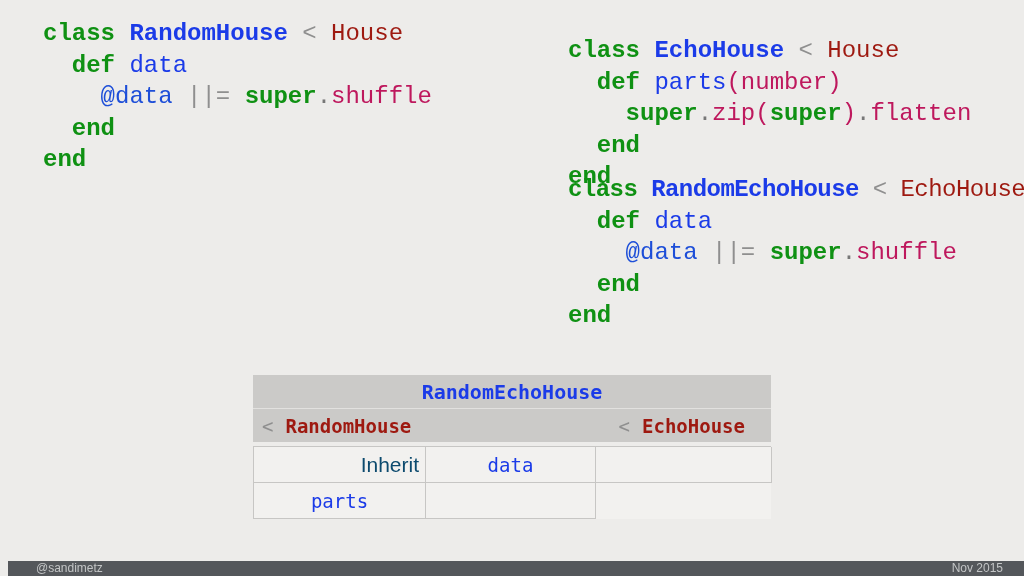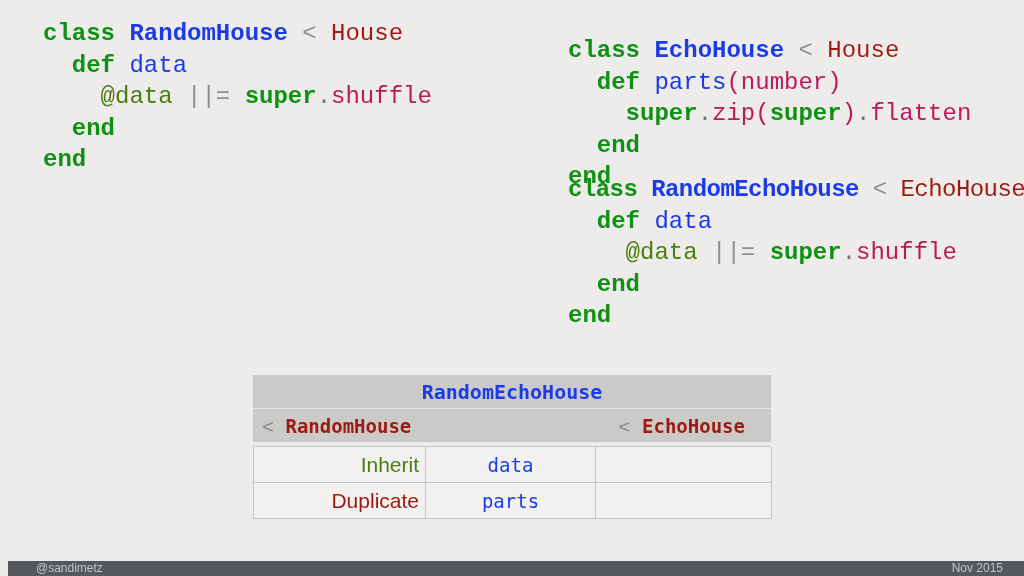--- a/index.html
+++ b/index.html
@@ -21,21 +21,21 @@
   }
   #code-left{left:35px;top:10px;}
   #code-right-1{left:560px;top:27px;}
   #code-right-2{left:560px;top:166px;}
   .code-line.condensed{letter-spacing:-0.55px;}
   .tok-k{color:#0f9113;font-weight:bold;}   
   .tok-c{color:#1b3be8;font-weight:bold;}   
   .tok-m{color:#1b3be8;}                    
   .tok-s{color:#9e1910;}                    
   .tok-o{color:#8f8f8f;}                    
-  .tok-i{color:#4d7c0f;}                    
+  .tok-i{color:#1d4ed8;}                    
   .tok-t{color:#be185d;}                    
   .tok-d{color:#777777;}                    
   .tok-w{color:#1c1c1c;}                    
 
   
   .inh-table{position:absolute;left:253px;top:375px;width:518px;}
   .inh-header{background:#cbcac8;}
   .inh-title{
     height:34px;display:flex;align-items:center;justify-content:center;
     font-family:"DejaVu Sans Mono", monospace;font-size:20px;font-weight:bold;
@@ -57,21 +57,21 @@
     border-top:1px solid #c7c6c4;border-left:1px solid #c7c6c4;
     background:#f2f1ef;
   }
   .inh-cell{
     height:36px;box-sizing:border-box;
     border-right:1px solid #c7c6c4;border-bottom:1px solid #c7c6c4;
     display:flex;align-items:center;
     background:#f2f1ef;
   }
   .cell-label{justify-content:flex-end;padding-right:6px;
-    font-family:"Liberation Sans", sans-serif;font-size:21px;color:#4d7c0f;}
+    font-family:"Liberation Sans", sans-serif;font-size:21px;color:#0c4a6e;}
   .cell-label.dup{color:#9e1910;}
   .cell-value{justify-content:center;
     font-family:"DejaVu Sans Mono", monospace;font-size:19px;color:#1b3be8;}
 
   
   .footer{
     position:absolute;left:8px;bottom:0;width:1024px;height:15px;
     background:#54575b;
     display:flex;align-items:center;justify-content:space-between;
     padding:0 29px 0 28px;box-sizing:border-box;
@@ -103,21 +103,20 @@
         <div class="parent">
           <span class="lt">&lt;</span>
           <span class="pname">EchoHouse</span>
         </div>
       </div>
     </div>
     <div class="inh-body">
       <div class="inh-cell cell-label">Inherit</div>
       <div class="inh-cell cell-value">data</div>
       <div class="inh-cell"></div>
-      <div class="inh-cell cell-label dup">Duplicate</div>
       <div class="inh-cell cell-value">parts</div>
       <div class="inh-cell"></div>
     </div>
   </div>
 
   <div class="footer">
     <span>@sandimetz</span>
     <span>Nov 2015</span>
   </div>
 

